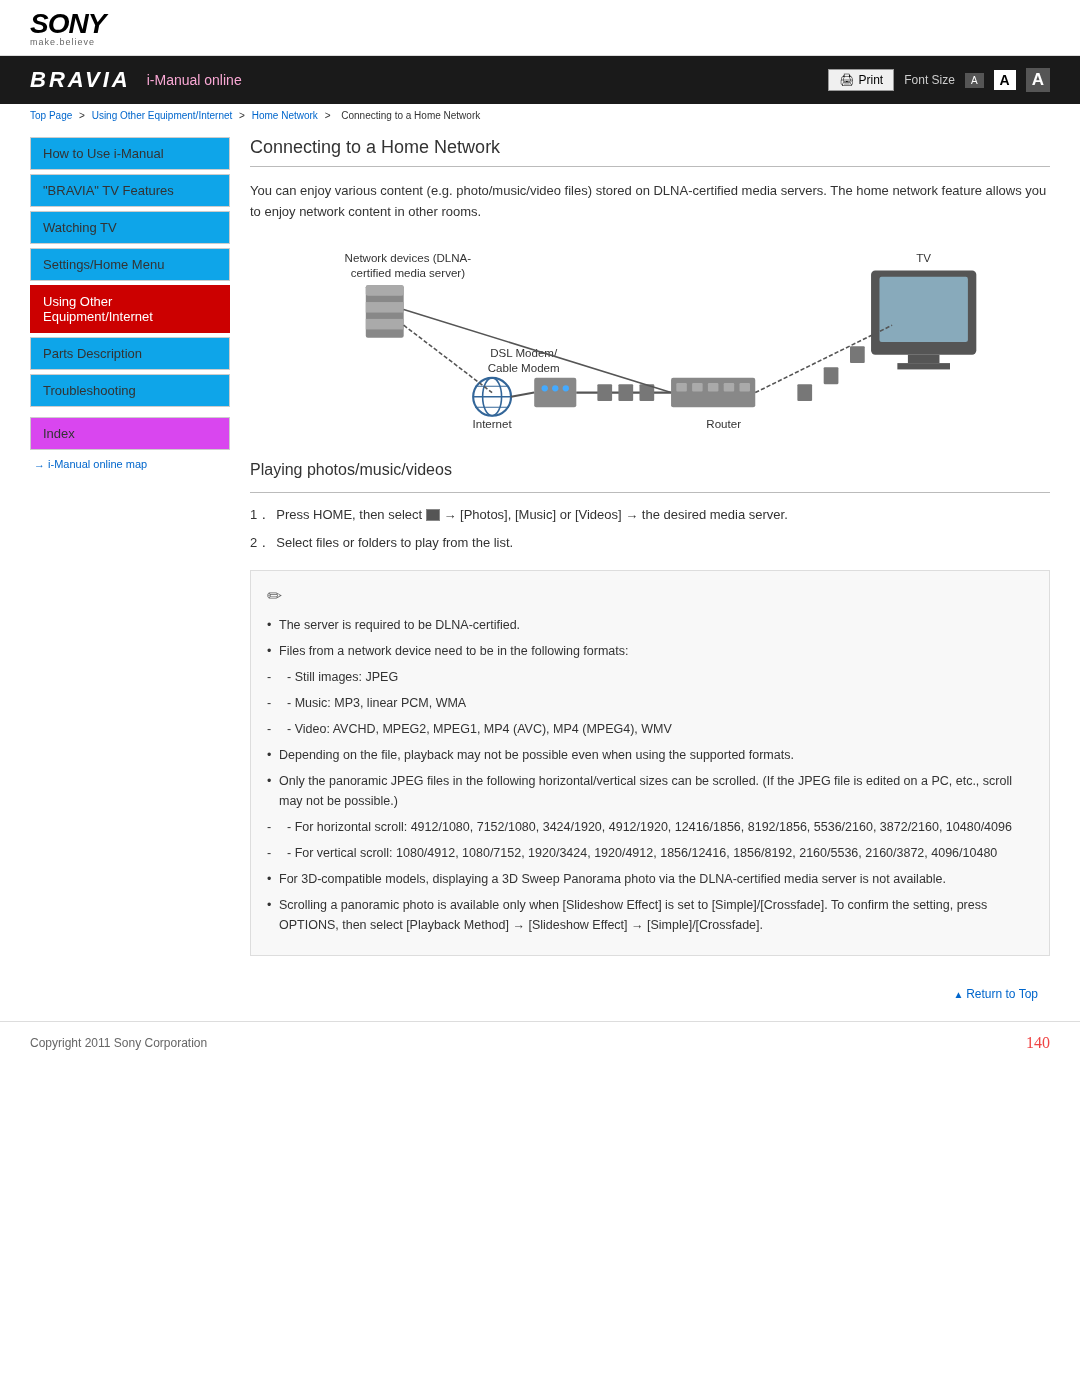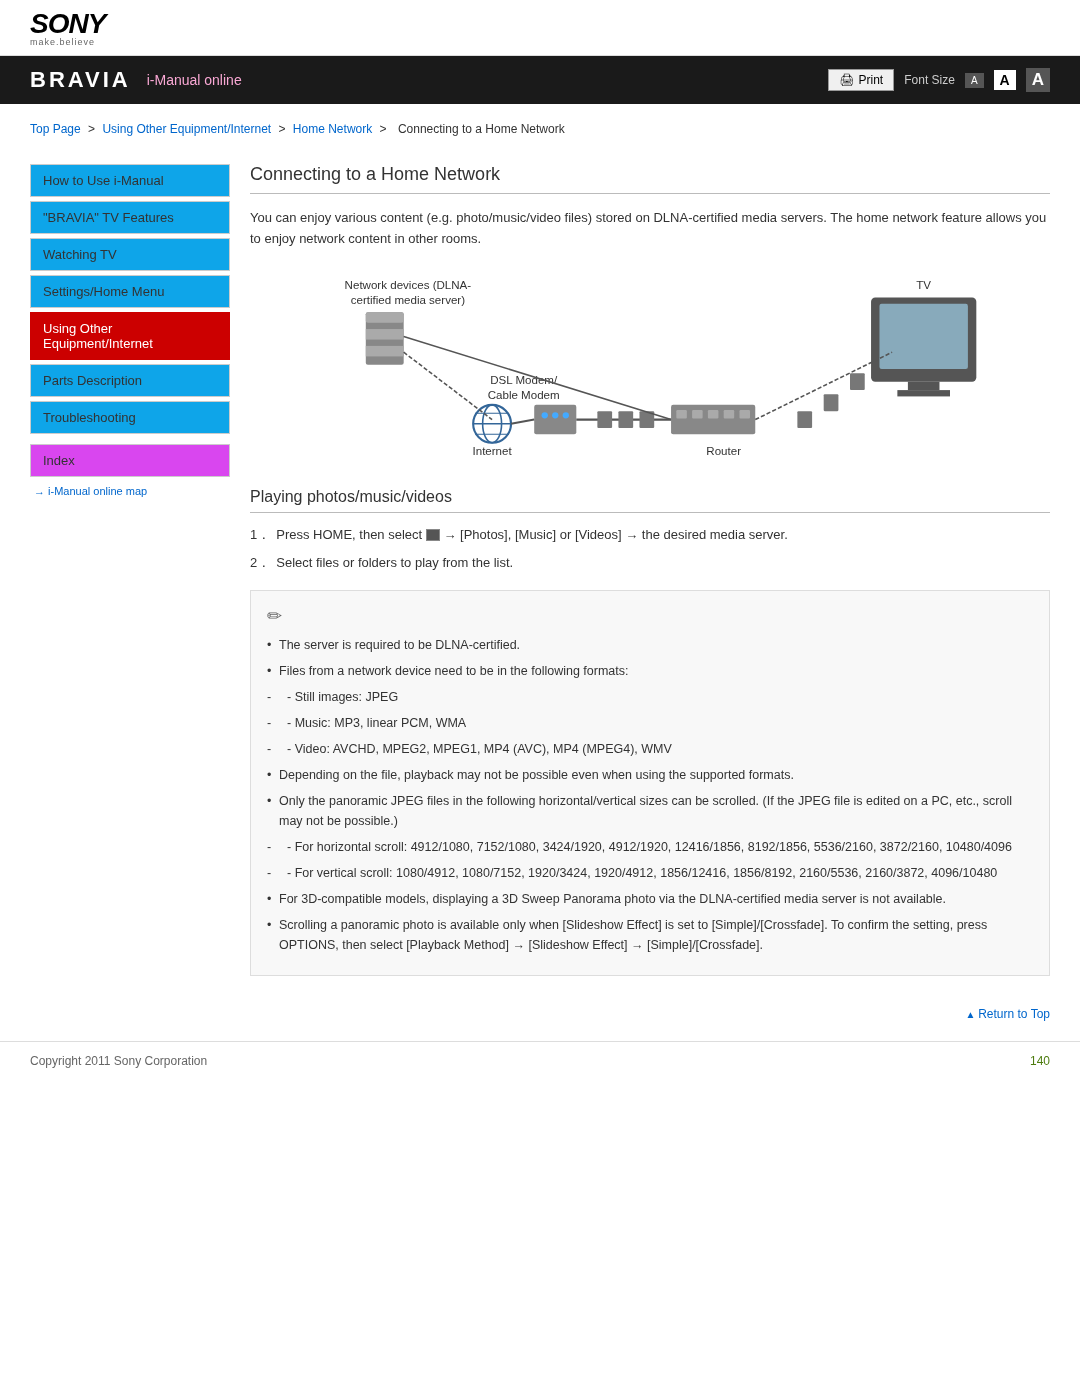--- a/index.html
+++ b/index.html
@@ -47,20 +47,21 @@
     .nav-bar-left {
       display: flex;
       align-items: center;
       gap: 16px;
     }
     .bravia-logo {
       font-size: 22px;
       font-weight: 900;
       color: #fff;
       letter-spacing: 3px;
+      font-style: italic;
     }
     .nav-bar-title {
       color: #f9a8d4;
       font-size: 14px;
     }
     .nav-bar-right {
       display: flex;
       align-items: center;
       gap: 10px;
     }
@@ -92,22 +93,22 @@
       font-size: 14px;
       font-weight: bold;
     }
     .font-btn.large {
       font-size: 17px;
       font-weight: bold;
     }
 
     
     .breadcrumb-bar {
-      padding: 18px 30px;
-      font-size: 12px;
+      padding: 6px 30px;
+      font-size: 10px;
       color: #0066cc;
     }
     .breadcrumb-bar a {
       color: #0066cc;
       text-decoration: none;
     }
     .breadcrumb-bar span {
       color: #333;
       margin: 0 4px;
     }
@@ -195,21 +196,21 @@
       width: 100%;
       height: 200px;
     }
 
     
     .sub-section-title {
       font-size: 16px;
       font-weight: normal;
       color: #333;
       border-bottom: 1px solid #bbb;
-      padding-bottom: 6px;
+      padding-bottom: 13px;
       margin-bottom: 12px;
     }
 
     .steps-list {
       list-style: none;
       margin-bottom: 16px;
     }
     .steps-list li {
       margin-bottom: 8px;
       font-size: 13px;
@@ -251,21 +252,21 @@
     .notes-list .sub-item {
       padding-left: 20px;
     }
     .notes-list .sub-item::before {
       content: "-";
     }
 
     
     .return-top-bar {
       text-align: right;
-      padding: 10px 30px;
+      padding: 10px 42px;
       margin-top: 20px;
     }
     .return-top-link {
       color: #0066cc;
       font-size: 12px;
       cursor: pointer;
       text-decoration: none;
     }
     .return-top-link::before {
       content: "▲ ";
@@ -279,22 +280,23 @@
       display: flex;
       justify-content: space-between;
       align-items: center;
       margin-top: 10px;
     }
     .footer-copyright {
       font-size: 12px;
       color: #666;
     }
     .footer-page {
-      font-size: 12px;
-      color: #4d7c0f;
+      font-size: 16px;
+      color: #ef4444;
+      font-family: Liberation Serif, serif;
     }
   </style>
 </head>
 <body>
 
 <div class="top-header">
   <div class="sony-logo">
     <span class="sony-text">SONY</span>
     <span class="tagline">make.believe</span>
   </div>

